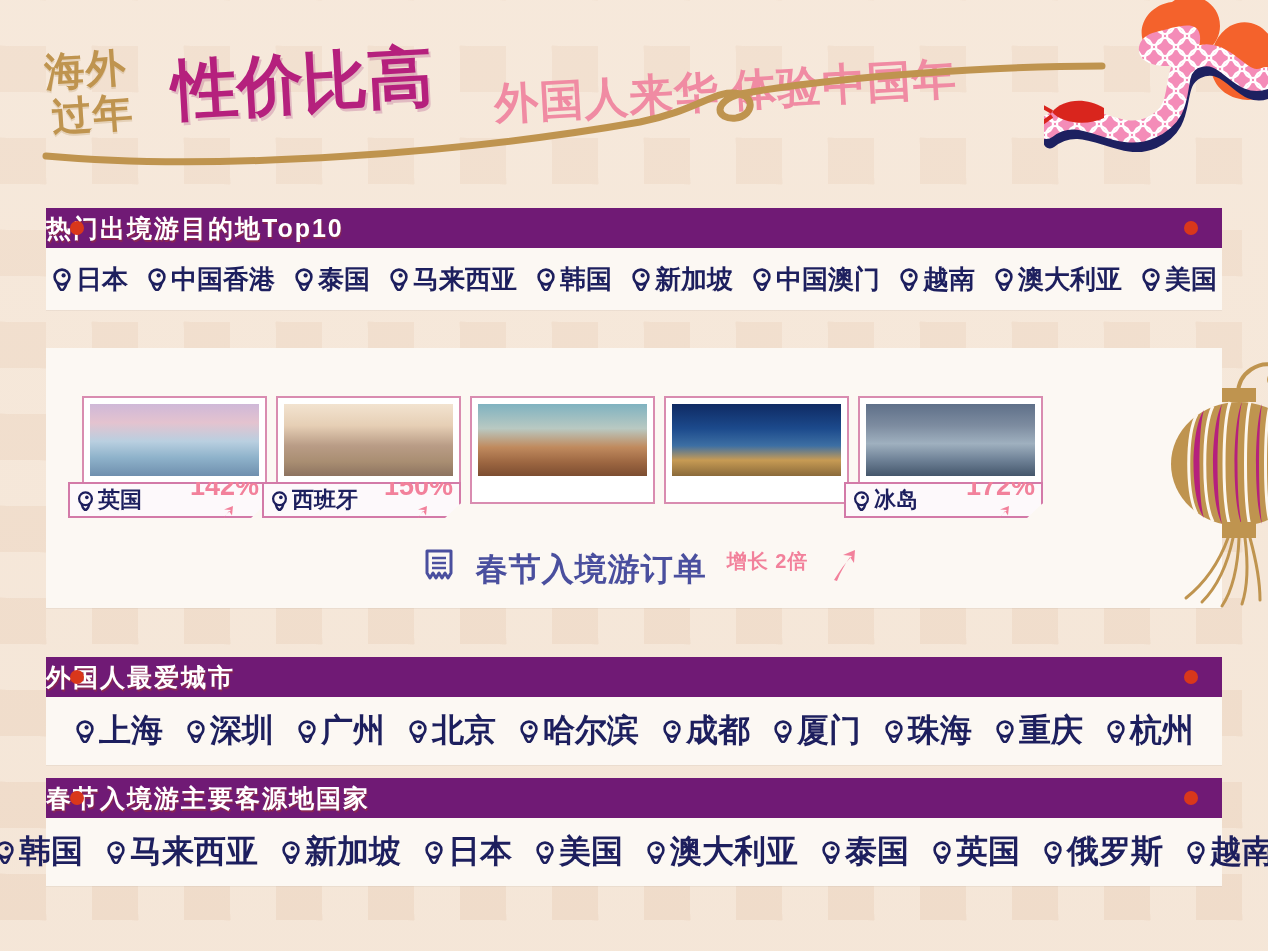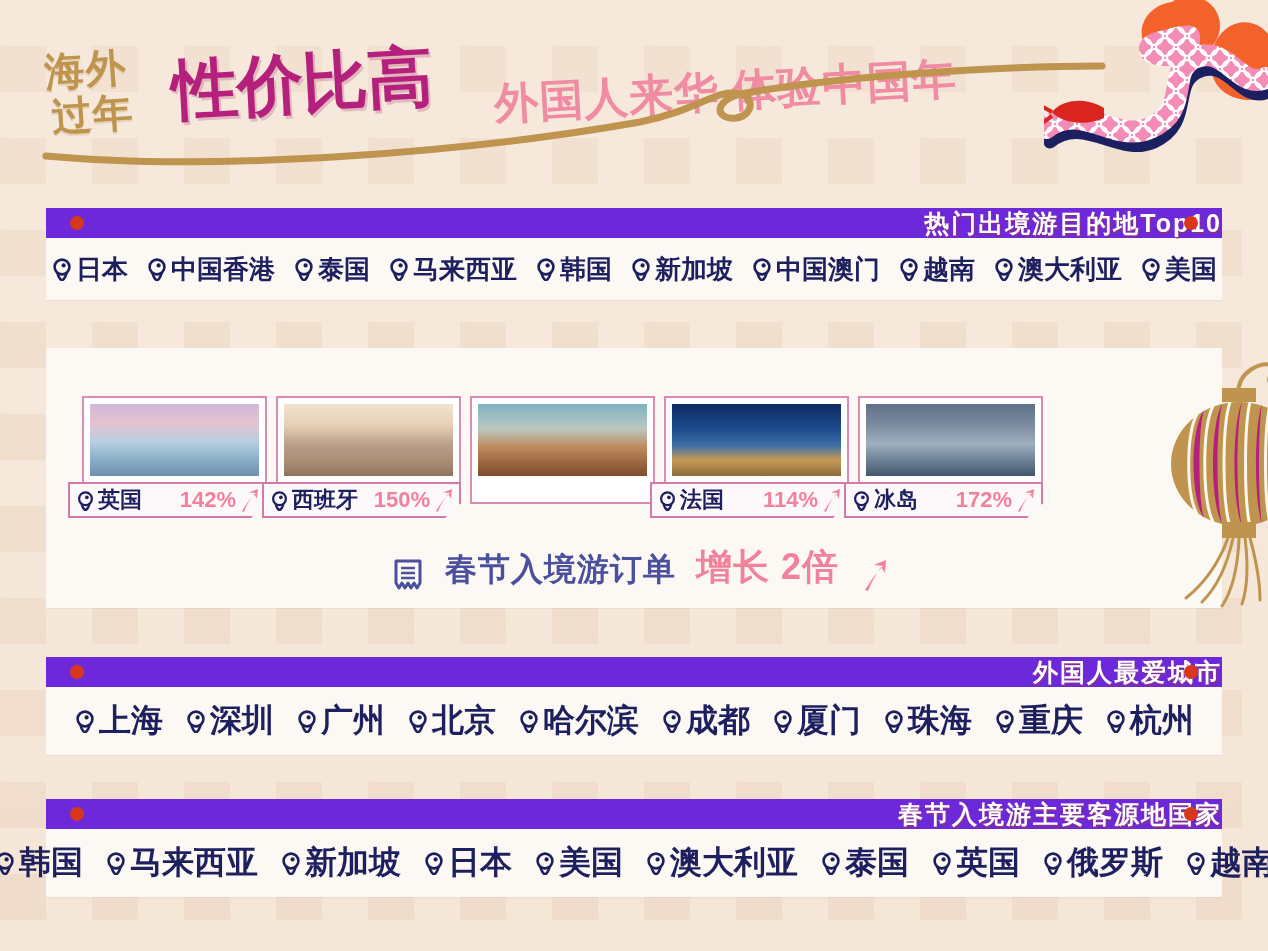--- a/index.html
+++ b/index.html
@@ -34,63 +34,63 @@
   #hdr-sub{position:absolute;left:494px;top:66px;
     color:#f08ba3;font-weight:900;font-size:44px;line-height:50px;letter-spacing:1px;
     transform:rotate(-3.2deg);}
   #hdr-swoosh{position:absolute;left:40px;top:60px;z-index:5;pointer-events:none;}
 
   
   #snake{position:absolute;right:-6px;top:-8px;width:230px;height:200px;z-index:4;}
 
   
   .section{position:absolute;left:46px;width:1176px;z-index:5;}
-  .band{position:relative;height:30px;background:#6d28d9;
-        display:flex;align-items:center;justify-content:flex-end;}
+  .band{position:relative;height:40px;background:#701a75;
+        display:flex;align-items:center;justify-content:flex-start;}
   .band .dot{position:absolute;top:50%;transform:translateY(-50%);
         width:14px;height:14px;border-radius:50%;background:#d9371b;}
   .band .dot.l{left:24px;} .band .dot.r{right:24px;}
   .band h2{margin:0;color:#ffffff;font-size:25px;font-weight:900;letter-spacing:2px;
         text-shadow:1px 2px 0 rgba(180,60,20,.35);}
   .panel{background:#fcf8f3;box-shadow:0 1px 0 rgba(0,0,0,.04);}
 
   
   .pill-row{display:flex;align-items:center;justify-content:center;
         flex-wrap:nowrap;gap:18px;height:100%;padding:0 14px;box-sizing:border-box;text-align:center;}
   .pill{display:inline-flex;align-items:center;gap:3px;
         color:#1d1f5e;font-weight:900;font-size:26px;white-space:nowrap;letter-spacing:0px;}
   .pin{width:22px;height:24px;flex:0 0 auto;display:block;}
 
   #sec1{top:208px;} #sec1 .panel{height:62px;}
   #sec3{top:638px;margin-top:19px;} #sec3 .panel{height:68px;}
-  #sec4{top:799px;} #sec4 .panel{height:68px;}
+  #sec4{top:778px;} #sec4 .panel{height:68px;}
   #sec3 .pill-row,#sec4 .pill-row{gap:22px;}
   #sec3 .pill,#sec4 .pill{font-size:32px;}
 
   
   #sec2{top:348px;}
   #sec2 .panel{height:260px;position:relative;}
   #cards{display:flex;gap:9px;padding:48px 0 0 36px;box-sizing:border-box;}
   .card{position:relative;width:185px;}
   .card .frame{border:2px solid #d98cb0;background:#fff;padding:6px 6px 26px 6px;
         box-sizing:border-box;height:108px;}
   .card .photo{width:100%;height:100%;display:block;}
   .card .label{position:absolute;left:-14px;bottom:-14px;width:199px;height:36px;
         background:#fdf9fb;border:2px solid #d37aa8;box-sizing:border-box;
         display:flex;align-items:center;gap:3px;padding:0 6px;
         clip-path:polygon(0 0, 100% 0, 100% 58%, 92% 100%, 0 100%);}
   .card .label .cname{color:#1d1f5e;font-weight:900;font-size:22px;white-space:nowrap;}
-  .card .label .pct{margin-left:auto;color:#f2819b;font-weight:900;font-size:22px;
-        display:inline-flex;align-items:center;gap:3px;}
+  .card .label .pct{margin-left:auto;color:#f2819b;font-weight:900;font-size:27px;
+        display:inline-flex;align-items:center;gap:3px;flex-direction:column;}
   .card .label .pin{width:19px;height:21px;}
 
   #inbound{position:absolute;left:12px;right:0;bottom:16px;
-        display:flex;align-items:flex-end;justify-content:center;gap:20px;}
+        display:flex;align-items:flex-start;justify-content:center;gap:20px;}
   #inbound .txt1{color:#4a4f9e;font-weight:900;font-size:32px;letter-spacing:1px;}
-  #inbound .txt2{color:#f2819b;font-weight:900;font-size:36px;letter-spacing:1px;}
+  #inbound .txt2{color:#f2819b;font-weight:900;font-size:20px;letter-spacing:1px;}
 
   
   #lantern{position:absolute;right:-92px;top:6px;width:150px;height:255px;z-index:7;}
 
   .arrow{display:inline-block;}
 </style>
 </head>
 <body>
 
 <div id="bg-pattern"></div>
@@ -274,34 +274,20 @@
     </div>
         </div>
         <div class="card">
     <div class="frame">
       <div class="photo" style="background:linear-gradient(180deg,#7fb2c0 0%,#b9c9c2 34%,#c08a5e 60%,#9b6540 82%,#7c4d31 100%)"></div>
     </div>
         </div>
         <div class="card">
     <div class="frame">
       <div class="photo" style="background:linear-gradient(180deg,#0f2a63 0%,#1c4a8c 34%,#3d6fa3 58%,#c79b54 78%,#8a6a3a 100%)"></div>
-    </div>
-    <div class="label">
-      <svg class="pin" viewBox="0 0 22 24">
-  <circle cx="11" cy="10" r="7.4" fill="none" stroke="#1d1f5e" stroke-width="2.6"></circle>
-  <circle cx="12.6" cy="8.4" r="2.1" fill="#1d1f5e"></circle>
-  <path d="M6.6 16.5 C 7.4 19.8, 9 22.3, 11 23.4 C 13 22.3, 14.6 19.8, 15.4 16.5" fill="none" stroke="#1d1f5e" stroke-width="2.6" stroke-linecap="round"></path>
-</svg>
-      <span class="cname">法国</span>
-      <span class="pct">
-        <span>114%</span>
-        <svg class="arrow" width="20" height="24" viewBox="0 0 20 24">
-          <path d="M3 23 C 8 15, 12 9, 17 5 L 10 4.4 L 19 1 L 18 10.5 L 15 6 C 11 11, 7 18, 5 24 Z" fill="#f2819b"></path>
-        </svg>
-      </span>
     </div>
         </div>
         <div class="card">
     <div class="frame">
       <div class="photo" style="background:linear-gradient(180deg,#5f7089 0%,#7d8ca0 30%,#9fb0bf 55%,#6e8196 78%,#44566b 100%)"></div>
     </div>
     <div class="label">
       <svg class="pin" viewBox="0 0 22 24">
   <circle cx="11" cy="10" r="7.4" fill="none" stroke="#1d1f5e" stroke-width="2.6"></circle>
   <circle cx="12.6" cy="8.4" r="2.1" fill="#1d1f5e"></circle>

